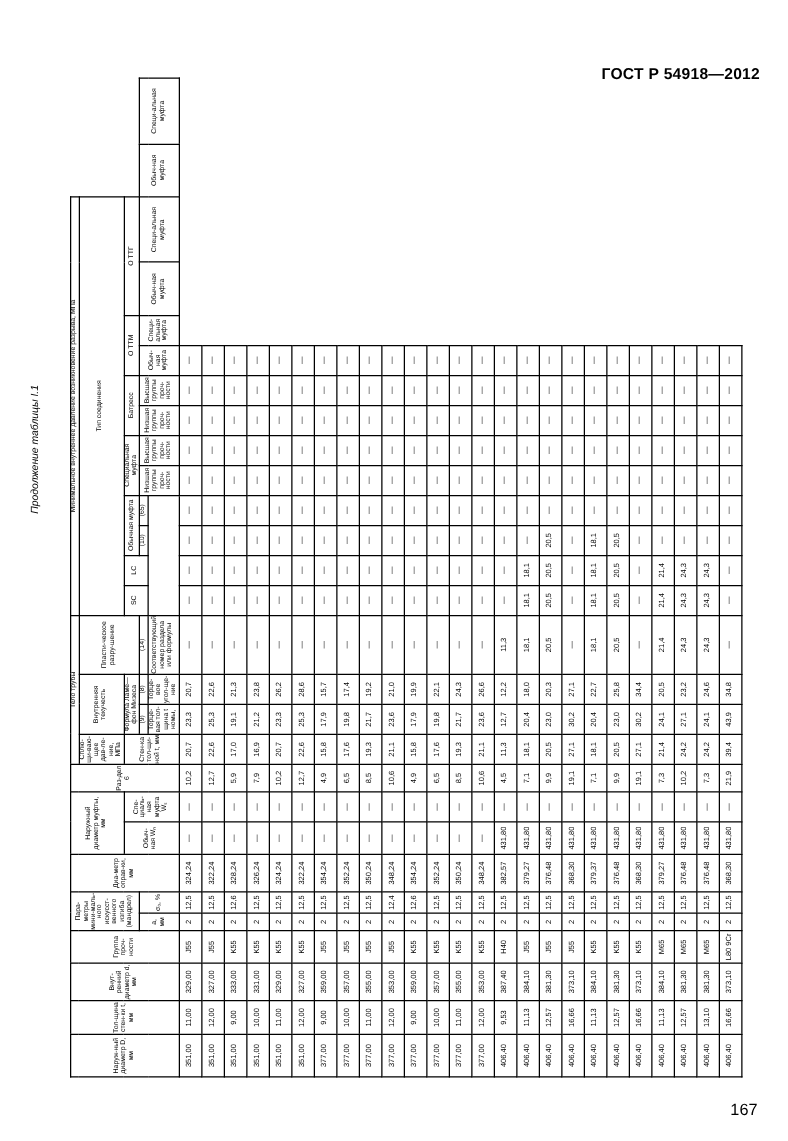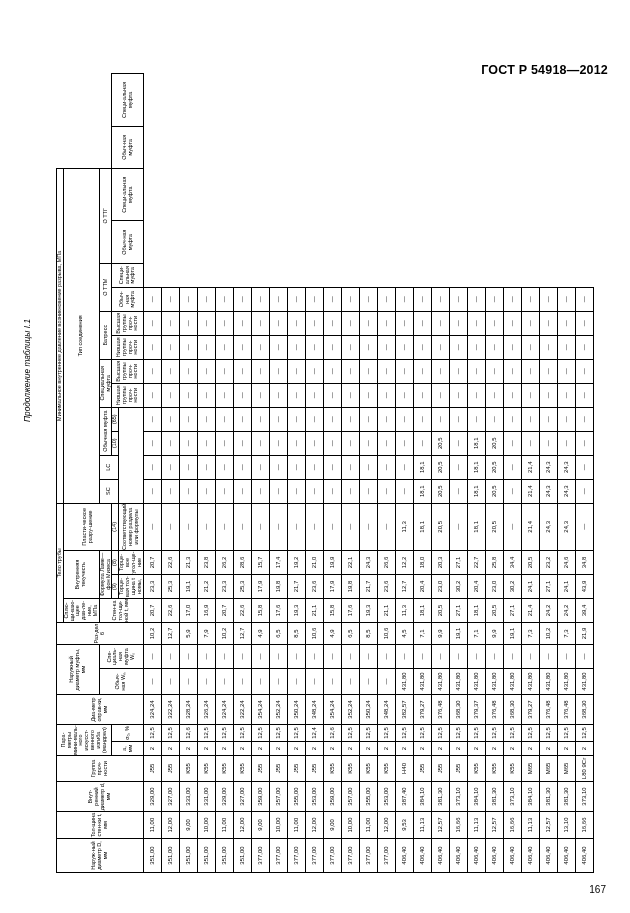--- a/index.html
+++ b/index.html
@@ -1,20 +1,20 @@
 <!DOCTYPE html>
 <html><head>
 <meta charset="utf-8">
 <style>
   html,body{margin:0;padding:0;background:#fff;}
   body{width:630px;height:913px;font-family:"Liberation Sans",sans-serif;color:#000;position:relative;}
-  .page{position:absolute;inset:0;margin-top:11px;}
+  .page{position:absolute;inset:0;}
   .std-header{position:absolute;top:52px;right:22px;font-size:12.5px;font-weight:bold;letter-spacing:.2px;}
   .cont-label{position:absolute;top:308px;left:22px;font-size:8.3px;font-style:italic;transform-origin:left top;transform:rotate(-90deg) translate(-100%,0);white-space:nowrap;}
-  .pageno{position:absolute;bottom:18px;right:24px;font-size:10px;}
+  .pageno{position:absolute;bottom:18px;right:24px;font-size:13px;}
   .tablewrap{position:absolute;left:56px;top:62px;width:520px;height:800px;}
   
   .rot{
     position:absolute;
     left:0;top:0;
     transform-origin:0 0;
     transform:rotate(-90deg) translate(-800px,0);
     width:800px;
   }
   table.t{border-collapse:collapse;font-size:6.0px;table-layout:fixed;}

